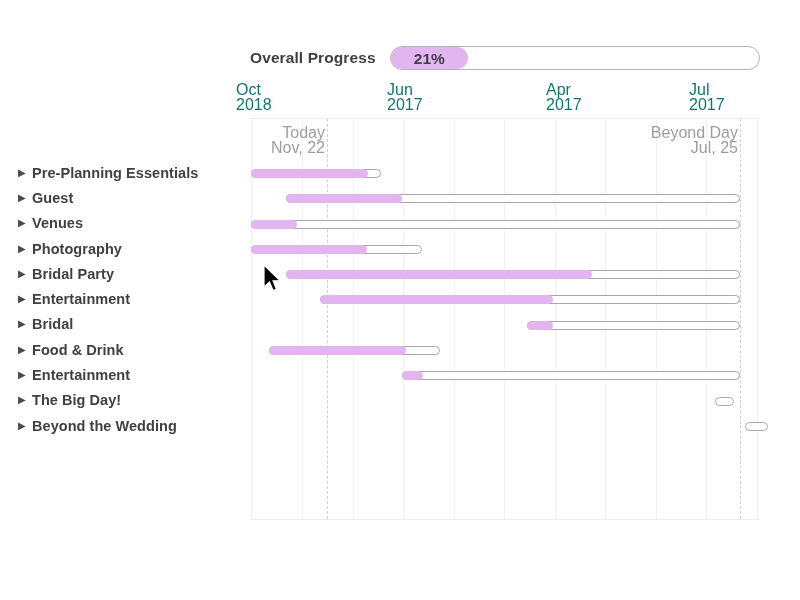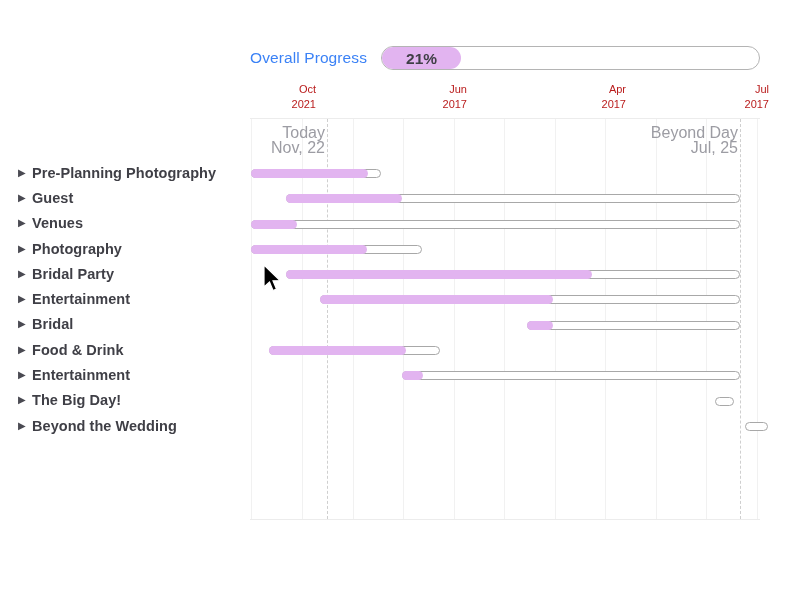--- a/index.html
+++ b/index.html
@@ -15,22 +15,22 @@
 
   
   #progress-header {
     position: absolute;
     left: 250px; top: 44px;
     width: 510px; height: 28px;
     display: flex; align-items: center;
   }
   #progress-label {
     font-size: 15.5px;
-    font-weight: normal;
-    color: #3b82f6;
+    font-weight: bold;
+    color: #404040;
     white-space: nowrap;
     letter-spacing: 0.1px;
   }
   #progress-track {
     position: relative;
     margin-left: 14px;
     flex: 1;
     height: 24px;
     border: 1px solid #b4b4b4;
     border-radius: 12px;
@@ -60,24 +60,24 @@
   #timeline-axis {
     position: absolute;
     left: 250px; top: 82px;
     width: 510px; height: 36px;
   }
   .month-tick {
     position: absolute;
     top: 0;
     width: 80px;
     margin-left: -40px;
-    text-align: right;
-    font-size: 11px;
+    text-align: left;
+    font-size: 16px;
     line-height: 15px;
-    color: #b91c1c;
+    color: #0f766e;
   }
   .month-tick .m-name { display: block; }
   .month-tick .m-year { display: block; }
 
   
   #chart-area {
     position: absolute;
     left: 250px; top: 118px;
     width: 510px; height: 402px;
     border-top: 1px solid #ececec;
@@ -176,21 +176,21 @@
     <span id="progress-label">Overall Progress</span>
     <div id="progress-track">
       <div id="progress-fill" style="width: 21%;"></div>
       <div id="progress-value" style="width: 21%;">21%</div>
     </div>
   </div>
 
   <div id="timeline-axis">
       <div class="month-tick" style="left: 26px;">
         <span class="m-name">Oct</span>
-        <span class="m-year">2021</span>
+        <span class="m-year">2018</span>
       </div>
       <div class="month-tick" style="left: 177px;">
         <span class="m-name">Jun</span>
         <span class="m-year">2017</span>
       </div>
       <div class="month-tick" style="left: 336px;">
         <span class="m-name">Apr</span>
         <span class="m-year">2017</span>
       </div>
       <div class="month-tick" style="left: 479px;">
@@ -219,21 +219,21 @@
       <div class="marker-line" style="left: 490px;"></div>
       <div class="marker-label" style="left: 358px;">
         <span class="ml-line">Beyond Day</span>
         <span class="ml-line">Jul, 25</span>
       </div>
     </div>
 
   <div id="task-list">
       <div class="task-row">
         <span class="task-caret">▶</span>
-        <span class="task-name">Pre-Planning Photography</span>
+        <span class="task-name">Pre-Planning Essentials</span>
       </div>
       <div class="task-row">
         <span class="task-caret">▶</span>
         <span class="task-name">Guest</span>
       </div>
       <div class="task-row">
         <span class="task-caret">▶</span>
         <span class="task-name">Venues</span>
       </div>
       <div class="task-row">

